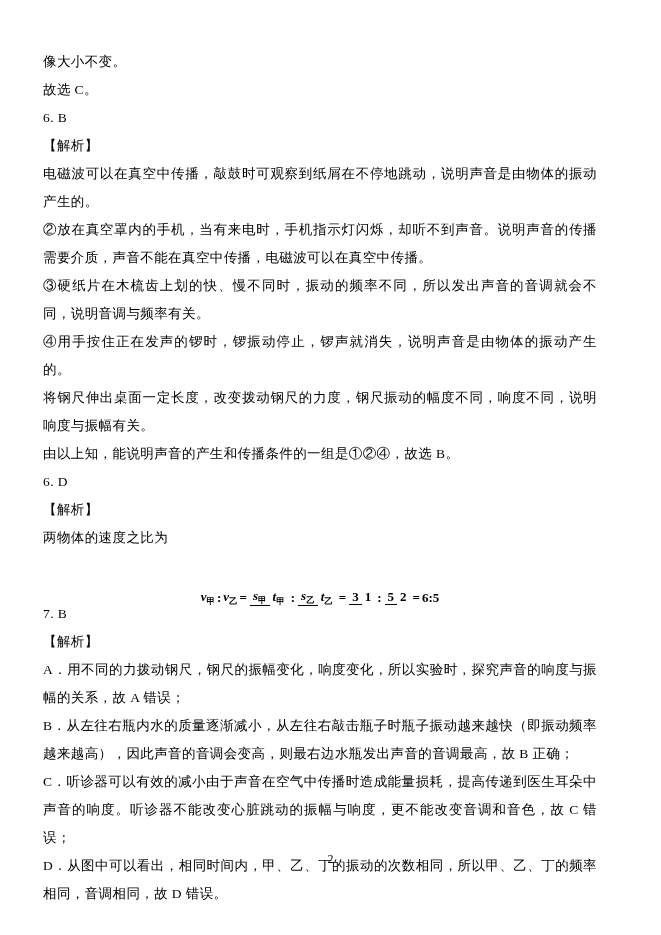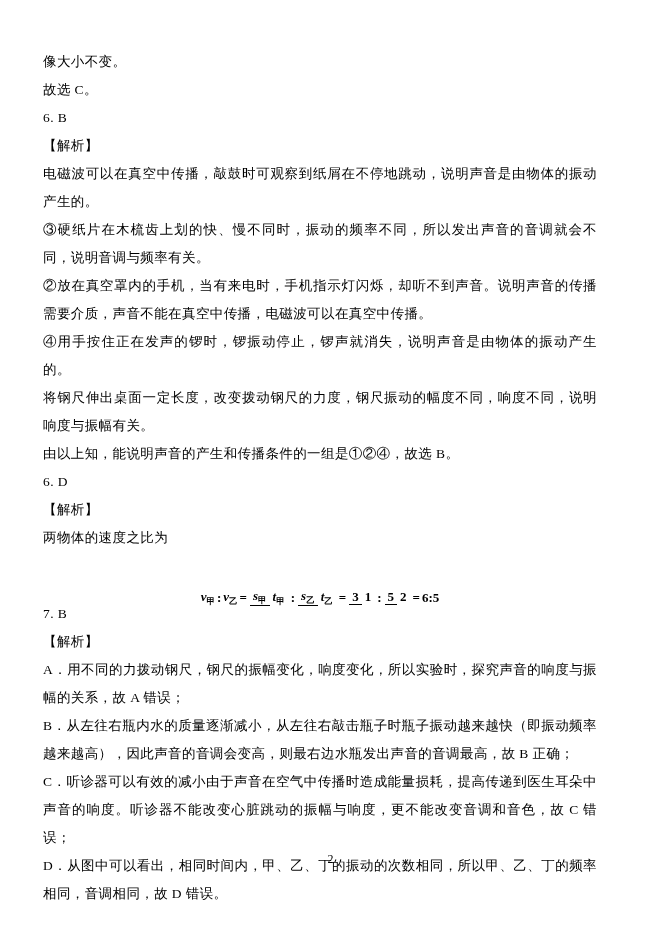--- a/index.html
+++ b/index.html
@@ -73,22 +73,22 @@
 </style>
 </head>
 <body>
 
 <div class="page">
   <p>像大小不变。</p>
   <p>故选 C。</p>
   <p>6. B</p>
   <p>【解析】</p>
   <p>电磁波可以在真空中传播，敲鼓时可观察到纸屑在不停地跳动，说明声音是由物体的振动产生的。</p>
+  <p>②放在真空罩内的手机，当有来电时，手机指示灯闪烁，却听不到声音。说明声音的传播需要介质，声音不能在真空中传播，电磁波可以在真空中传播。</p>
   <p>③硬纸片在木梳齿上划的快、慢不同时，振动的频率不同，所以发出声音的音调就会不同，说明音调与频率有关。</p>
-  <p>②放在真空罩内的手机，当有来电时，手机指示灯闪烁，却听不到声音。说明声音的传播需要介质，声音不能在真空中传播，电磁波可以在真空中传播。</p>
   <p>④用手按住正在发声的锣时，锣振动停止，锣声就消失，说明声音是由物体的振动产生的。</p>
   <p>将钢尺伸出桌面一定长度，改变拨动钢尺的力度，钢尺振动的幅度不同，响度不同，说明响度与振幅有关。</p>
   <p>由以上知，能说明声音的产生和传播条件的一组是①②④，故选 B。</p>
   <p>6. D</p>
   <p>【解析】</p>
   <p>两物体的速度之比为</p>
 
   <div class="formula-row">
     <span class="formula">
       <span><span class="fvar">v</span><sub>甲</sub></span>

